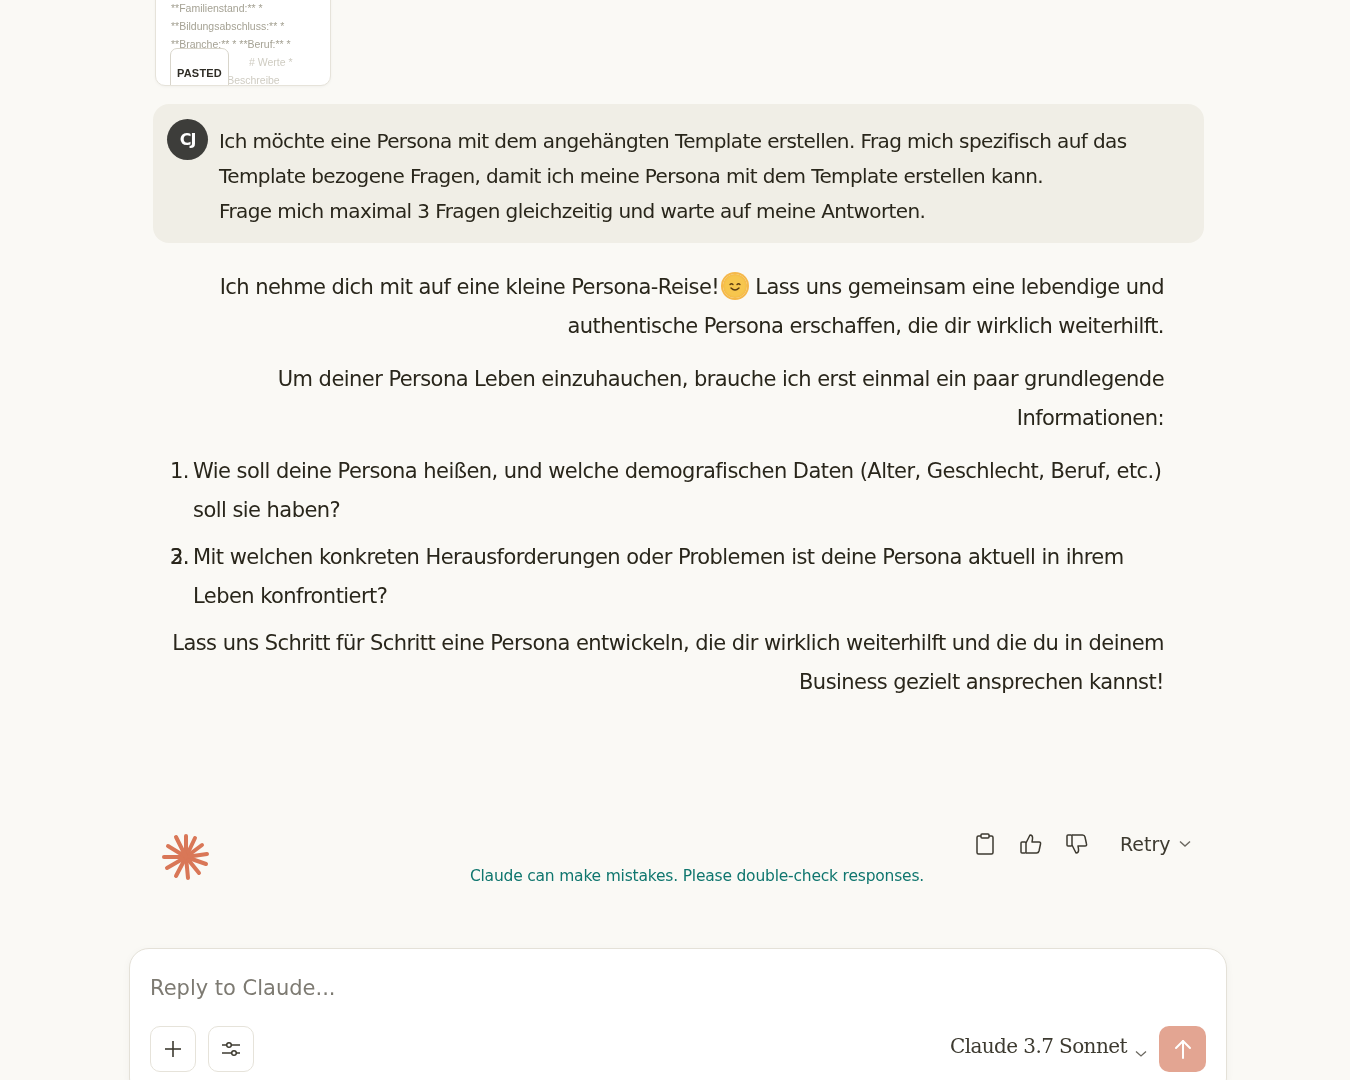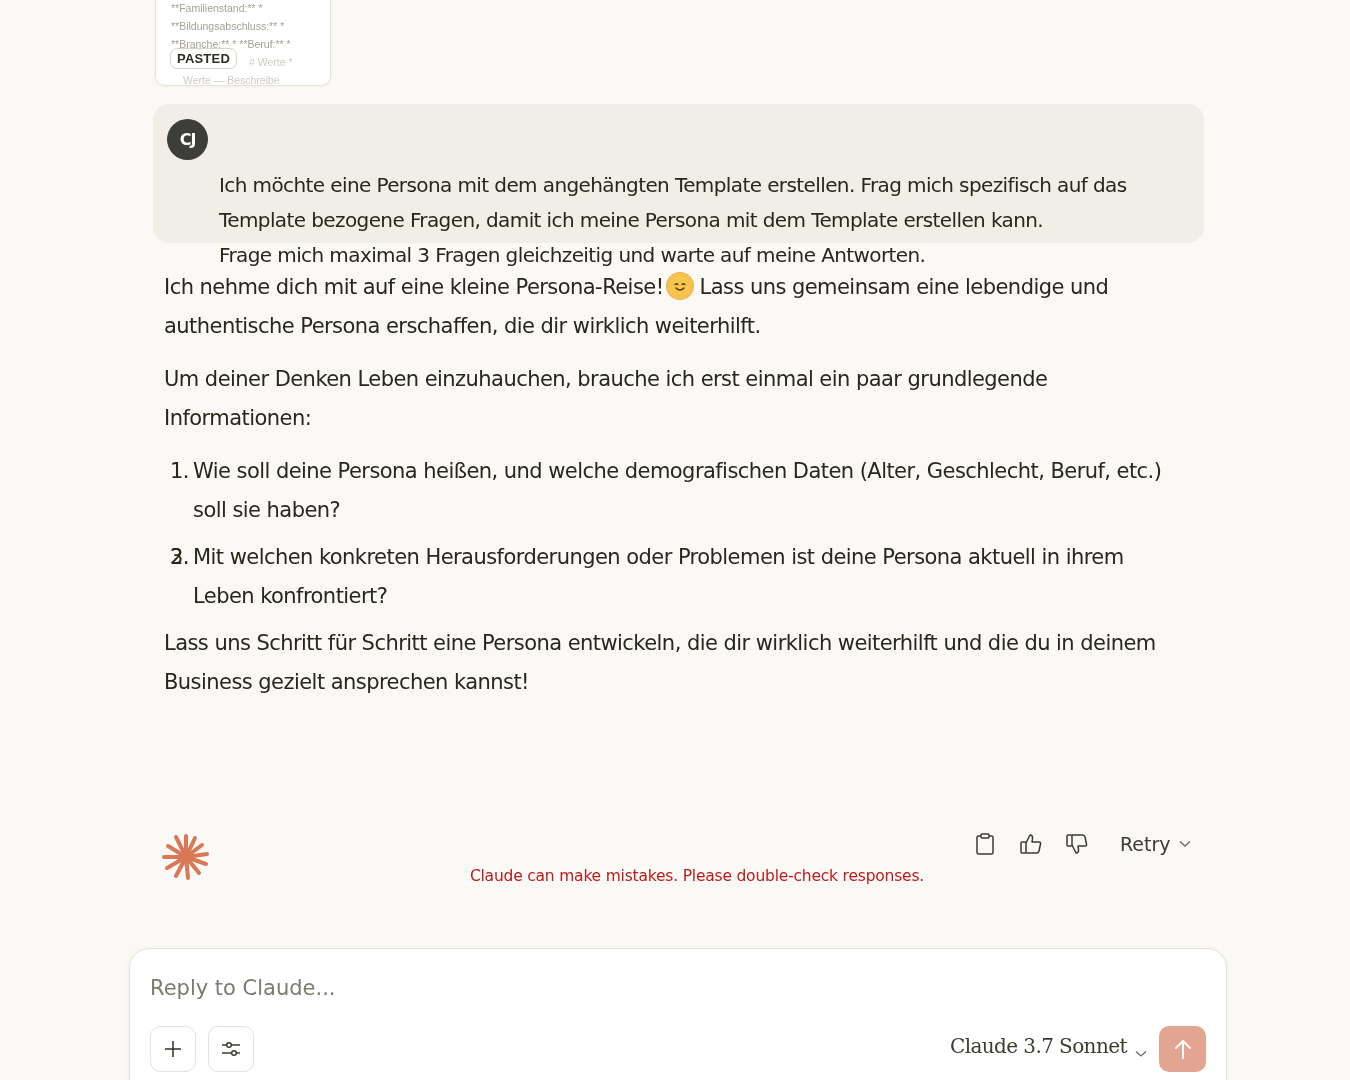--- a/index.html
+++ b/index.html
@@ -19,48 +19,48 @@
       overflow: hidden; padding: 18px 14px 0 15px;
     }
     .pasted-line {
       font-family: "Liberation Sans", sans-serif;
       font-size: 10.5px; color: #a5a294; line-height: 18px; white-space: nowrap;
     }
     .pasted-line.faint { color: #cfccc2; }
     .pasted-badge {
       position: absolute; left: 14px; top: 67px;
       background: #ffffff; border: 1px solid #d8d5cb; border-radius: 7px;
-      padding: 2px 6px; font-family: "Liberation Sans", sans-serif;
-      font-size: 13px; font-weight: 600; color: #2f2d26; letter-spacing: 0.2px;
+      padding: 18px 6px; font-family: "Liberation Sans", sans-serif;
+      font-size: 11px; font-weight: 600; color: #2f2d26; letter-spacing: 0.2px;
     }
 
     
     .user-msg {
       position: absolute; left: 153px; top: 104px; width: 1051px; height: 139px;
       background: #f0eee6; border-radius: 16px;
       padding: 20px 20px 16px 66px;
     }
     .avatar {
       position: absolute; left: 14px; top: 15px; width: 41px; height: 41px;
       border-radius: 50%; background: #3d3d3a; color: #fff;
       font-family: "DejaVu Sans", sans-serif; font-weight: bold; font-size: 16px;
       display: flex; align-items: center; justify-content: center; letter-spacing: -1px;
     }
     .user-text {
       font-family: "DejaVu Sans", sans-serif;
-      font-size: 20px; line-height: 35px; color: #29261b; letter-spacing: -0.6px; margin-top: 44px;
+      font-size: 20px; line-height: 35px; color: #29261b; letter-spacing: -0.6px;
     }
 
     
     .assistant {
       position: absolute; left: 164px; top: 268px; width: 1000px;
       font-family: "DejaVu Sans", sans-serif; font-size: 21px;
       line-height: 39px; color: #29261b; letter-spacing: -0.55px;
     }
-    .assistant p { margin-bottom: 14px; }
+    .assistant p { margin-bottom: 14px; text-align: right; }
     .assistant .emoji {
       display: inline-block; width: 24px; height: 24px; border-radius: 50%;
       background: radial-gradient(circle at 50% 50%, #f7c64d 55%, #f0a63a 100%);
       vertical-align: -4px; margin: 0 8px 0 4px; position: relative;
       box-shadow: 0 0 0 2px #f5b84a;
     }
     .assistant ol { list-style: none; margin: 0 0 8px 6px; }
     .assistant li { position: relative; padding-left: 23px; margin-bottom: 8px; }
     .assistant li .num { position: absolute; left: 0; top: 0; }
 
@@ -73,21 +73,21 @@
       width: 34px; height: 34px; display: flex; align-items: center; justify-content: center;
       margin-right: 12px; cursor: pointer;
     }
     .retry {
       display: flex; align-items: center; margin-left: 14px;
       font-family: "DejaVu Sans", sans-serif; font-size: 19px; color: #3d3a30; cursor: pointer;
     }
     .retry svg { margin-left: 8px; }
     .disclaimer {
       position: absolute; right: 146px; top: 867px;
-      font-family: "DejaVu Sans", sans-serif; font-size: 15.5px; color: #b91c1c; letter-spacing: -0.2px;
+      font-family: "DejaVu Sans", sans-serif; font-size: 15.5px; color: #0f766e; letter-spacing: -0.2px;
     }
 
     
     .composer {
       position: absolute; left: 129px; top: 948px; width: 1098px; height: 150px;
       background: #ffffff; border: 1px solid #e4e1d8; border-radius: 20px;
       box-shadow: 0 2px 8px rgba(0,0,0,0.04);
     }
     .composer-input {
       position: absolute; left: 20px; top: 22px; width: 1000px; height: 34px;
@@ -136,21 +136,21 @@
   </div>
 
   <div class="assistant">
     <p>
       <span>Ich nehme dich mit auf eine kleine Persona-Reise!</span><span class="emoji"><svg width="24" height="24" viewBox="0 0 24 24" style="position:absolute;left:0;top:0">
             <path d="M7 10.5 q1.5 -1.5 3 0" stroke="#5a3a10" stroke-width="1.3" fill="none" stroke-linecap="round"></path>
             <path d="M14 10.5 q1.5 -1.5 3 0" stroke="#5a3a10" stroke-width="1.3" fill="none" stroke-linecap="round"></path>
             <path d="M8 14 q4 4 8 0" stroke="#5a3a10" stroke-width="1.4" fill="none" stroke-linecap="round"></path>
           </svg></span><span>Lass uns gemeinsam eine lebendige und authentische Persona erschaffen, die dir wirklich weiterhilft.</span>
     </p>
-    <p>Um deiner Denken Leben einzuhauchen, brauche ich erst einmal ein paar grundlegende Informationen:</p>
+    <p>Um deiner Persona Leben einzuhauchen, brauche ich erst einmal ein paar grundlegende Informationen:</p>
     <ol>
       <li>
         <span class="num">1.</span>
         <span>Wie soll deine Persona heißen, und welche demografischen Daten (Alter, Geschlecht, Beruf, etc.) soll sie haben?</span>
       </li>
       <li>
         <span class="num">2.</span>
       </li>
       <li>
         <span class="num">3.</span>

